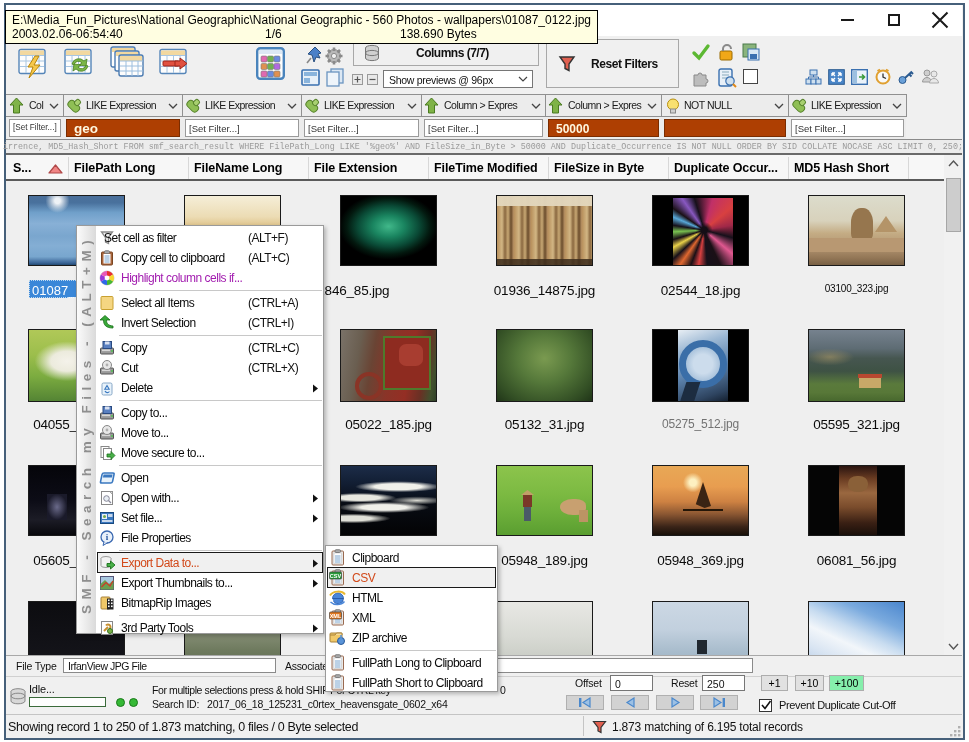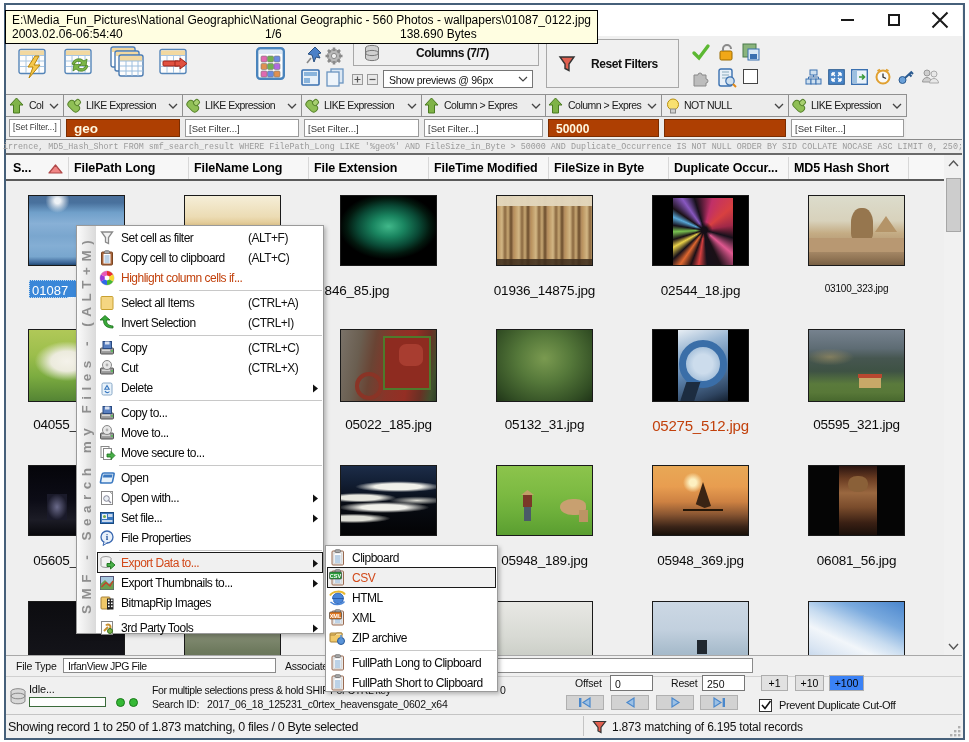--- a/index.html
+++ b/index.html
@@ -296,21 +296,21 @@
       <div style="position:absolute;left:14px;top:42px;width:28px;height:28px;border-radius:50%;border:4px solid #8a3426;"></div>
     </div>
 <div class="t" style="left:304px;top:262px;width:157px;text-align:center;font-size:13.5px;letter-spacing:-0.2px;color:#0a0a0a;">05022_185.jpg</div>
 <div class="a" style="left:490px;top:174px;width:97px;height:73px;border:1px solid #1a1a1a;background:radial-gradient(ellipse at 50% 40%, #7a9a50 0%, #55783a 40%, #324e24 80%, #203518 100%);overflow:hidden;"></div>
 <div class="t" style="left:460px;top:262px;width:157px;text-align:center;font-size:13.5px;letter-spacing:-0.2px;color:#0a0a0a;">05132_31.jpg</div>
 <div class="a" style="left:646px;top:174px;width:97px;height:73px;border:1px solid #1a1a1a;background:#000;overflow:hidden;">
       <div style="position:absolute;left:25px;top:0;width:50px;height:73px;background:linear-gradient(160deg,#e8eef4 0%,#9cb8d4 25%,#5c82ac 55%,#2e4460 85%,#101a28 100%);"></div>
       <div style="position:absolute;left:26px;top:10px;width:48px;height:48px;border-radius:50%;border:7px solid #3a6ea8;background:radial-gradient(circle,#ccdcec 40%,#88aacc 100%);"></div>
       <div style="position:absolute;left:30px;top:52px;width:14px;height:21px;background:#1c2c40;transform:skewX(-18deg);"></div>
     </div>
-<div class="t" style="left:616px;top:262px;width:157px;text-align:center;font-size:15px;letter-spacing:-0.2px;color:#c2410c;">05275_512.jpg</div>
+<div class="t" style="left:616px;top:262px;width:157px;text-align:center;font-size:12px;letter-spacing:-0.2px;color:#737373;">05275_512.jpg</div>
 <div class="a" style="left:802px;top:174px;width:97px;height:73px;border:1px solid #1a1a1a;background:radial-gradient(ellipse 34% 16% at 22% 38%, rgba(168,150,102,0.6) 0%, rgba(168,150,102,0) 75%), linear-gradient(180deg,#76828e 0%,#5e6c74 26%,#465650 40%,#3e5244 58%,#5a7a3c 76%,#587838 88%,#48682e 100%);overflow:hidden;">
       <div style="position:absolute;left:50px;top:47px;width:22px;height:11px;background:#c8a868;"></div>
       <div style="position:absolute;left:49px;top:44px;width:24px;height:4px;background:#b84830;"></div>
     </div>
 <div class="t" style="left:772px;top:262px;width:157px;text-align:center;font-size:13.5px;letter-spacing:-0.2px;color:#0a0a0a;">05595_321.jpg</div>
 <div class="a" style="left:22px;top:310px;width:97px;height:71px;border:1px solid #1a1a1a;background:linear-gradient(180deg,#05050a 0%,#0c0c16 50%,#1c1c26 78%,#08080c 100%);overflow:hidden;">
       <div style="position:absolute;left:18px;top:28px;width:20px;height:26px;background:radial-gradient(ellipse,#6a6a8a,#1a1a2a 70%);"></div>
     </div>
 <div class="t" style="left:-8px;top:398px;width:157px;text-align:center;font-size:13.5px;letter-spacing:-0.2px;color:#0a0a0a;">05605_326.jpg</div>
 <div class="a" style="left:178px;top:310px;width:97px;height:71px;border:1px solid #1a1a1a;background:#555;overflow:hidden;"></div>
@@ -373,21 +373,21 @@
 <div class="t" style="left:500px;top:684px;font-size:10.5px;">0</div>
 <div class="t" style="left:152px;top:698px;font-size:10.5px;letter-spacing:-0.25px;">Search ID:&nbsp;&nbsp; 2017_06_18_125231_c0rtex_heavensgate_0602_x64</div>
 <div class="t" style="left:575px;top:677px;font-size:10.5px;letter-spacing:-0.2px;">Offset</div>
 <div class="a" style="left:610px;top:675px;width:43px;height:16px;background:#fff;border:1px solid #767676;"></div>
 <div class="t" style="left:615px;top:678px;font-size:10.5px;">0</div>
 <div class="t" style="left:671px;top:677px;font-size:10.5px;letter-spacing:-0.2px;">Reset</div>
 <div class="a" style="left:702px;top:675px;width:43px;height:16px;background:#fff;border:1px solid #767676;"></div>
 <div class="t" style="left:707px;top:678px;font-size:10.5px;">250</div>
 <div class="a" style="left:761px;top:675px;width:27px;height:16px;background:#e1e1e1;border:1px solid #adadad;text-align:center;font-size:10.5px;line-height:14px;font-family:'Liberation Sans',sans-serif;">+1</div>
 <div class="a" style="left:795px;top:675px;width:29px;height:16px;background:#e1e1e1;border:1px solid #adadad;text-align:center;font-size:10.5px;line-height:14px;font-family:'Liberation Sans',sans-serif;">+10</div>
-<div class="a" style="left:829px;top:675px;width:35px;height:16px;background:#3b82f6;border:1px solid #adadad;text-align:center;font-size:10.5px;line-height:14px;font-family:'Liberation Sans',sans-serif;">+100</div>
+<div class="a" style="left:829px;top:675px;width:35px;height:16px;background:#86efac;border:1px solid #adadad;text-align:center;font-size:10.5px;line-height:14px;font-family:'Liberation Sans',sans-serif;">+100</div>
 <div class="a" style="left:566px;top:695px;width:38px;height:15px;background:#d2d2d2;border:1px solid #b0b0b0;"></div>
 <svg class="a" style="left:578px;top:697px;" width="14" height="11">
     <rect x="1" y="1" width="2.4" height="9" fill="#4a88cc"></rect>
     <path d="M12 1 L5 5.5 L12 10 Z" fill="#9cc0e4" stroke="#4a88cc" stroke-width="1.2"></path>
   </svg>
 <div class="a" style="left:611px;top:695px;width:38px;height:15px;background:#d2d2d2;border:1px solid #b0b0b0;"></div>
 <svg class="a" style="left:625px;top:697px;" width="11" height="11">
     <path d="M9 1 L2 5.5 L9 10 Z" fill="#9cc0e4" stroke="#4a88cc" stroke-width="1.2"></path>
   </svg>
 <div class="a" style="left:656px;top:695px;width:38px;height:15px;background:#d2d2d2;border:1px solid #b0b0b0;"></div>
@@ -420,41 +420,41 @@
       <rect x="4" y="8" width="2.4" height="2.4"></rect>
       <rect x="8" y="8" width="2.4" height="2.4"></rect>
     </g>
   </svg>
 <div class="a" style="left:76px;top:225px;width:248px;height:409px;background:#fff;border:1px solid #9a9a9a;box-shadow:2px 2px 4px rgba(0,0,0,0.25);"></div>
 <div class="a" style="left:77px;top:226px;width:19px;height:407px;background:linear-gradient(90deg,#fbfbfb,#dadada);"></div>
 <div class="a" style="left:79px;top:614px;transform:rotate(-90deg);transform-origin:0 0;font-size:13.5px;font-weight:bold;color:#8e8e8e;white-space:nowrap;letter-spacing:5.5px;font-family:'Liberation Sans',sans-serif;">SMF - Search my Files - (ALT+M)</div>
 <svg class="a" style="left:99px;top:230px;" width="16" height="16">
     <path d="M2.5 2 H13.5 L9.5 7.5 L9.5 13.5 L6.5 12 L6.5 7.5 Z" fill="#f2f2f2" stroke="#8a8a8a" stroke-width="1.3"></path>
   </svg>
-<div class="t" style="left:121px;top:231px;font-size:12px;letter-spacing:-0.5px;color:#0a0a0a;">Set cell as filter</div>
+<div class="t" style="left:104px;top:231px;font-size:12px;letter-spacing:-0.5px;color:#0a0a0a;">Set cell as filter</div>
 <div class="t" style="left:248px;top:231px;font-size:12px;letter-spacing:-0.5px;">(ALT+F)</div>
 <svg class="a" style="left:99px;top:250px;" width="16" height="16">
     <rect x="2.5" y="2" width="11" height="13" rx="1" fill="#a8653c" stroke="#7a4522"></rect>
     <rect x="4.5" y="4" width="7" height="9.5" fill="#fff"></rect>
     <path d="M5.5 6 H10.5 M5.5 8 H10.5 M5.5 10 H10.5 M5.5 12 H10.5" stroke="#6a9ac8" stroke-width="0.9"></path>
     <rect x="5.5" y="0.8" width="5" height="2.6" rx="1" fill="#b0b0b0" stroke="#777"></rect>
   </svg>
 <div class="t" style="left:121px;top:251px;font-size:12px;letter-spacing:-0.5px;color:#0a0a0a;">Copy cell to clipboard</div>
 <div class="t" style="left:248px;top:251px;font-size:12px;letter-spacing:-0.5px;">(ALT+C)</div>
 <svg class="a" style="left:99px;top:270px;" width="16" height="16">
     <circle cx="8" cy="8" r="7" fill="#fff" stroke="#999" stroke-width="0.5"></circle>
     <path d="M8 8 L8 1 A7 7 0 0 1 14 4.5 Z" fill="#e83030"></path>
     <path d="M8 8 L14 4.5 A7 7 0 0 1 14 11.5 Z" fill="#f8d830"></path>
     <path d="M8 8 L14 11.5 A7 7 0 0 1 8 15 Z" fill="#48b830"></path>
     <path d="M8 8 L8 15 A7 7 0 0 1 2 11.5 Z" fill="#3068e8"></path>
     <path d="M8 8 L2 11.5 A7 7 0 0 1 2 4.5 Z" fill="#9838d8"></path>
     <path d="M8 8 L2 4.5 A7 7 0 0 1 8 1 Z" fill="#e858b8"></path>
     <circle cx="8" cy="8" r="2.4" fill="#fff"></circle>
   </svg>
-<div class="t" style="left:121px;top:271px;font-size:12px;letter-spacing:-0.5px;color:#c2410c;">Highlight column cells if...</div>
+<div class="t" style="left:121px;top:271px;font-size:12px;letter-spacing:-0.5px;color:#a21caf;">Highlight column cells if...</div>
 <div class="a" style="left:119px;top:290px;width:203px;height:1px;background:#c8c8c8;"></div>
 <svg class="a" style="left:99px;top:295px;" width="16" height="16">
     <rect x="2" y="1.5" width="12" height="13" rx="1" fill="#f5d682" stroke="#c8a030"></rect>
   </svg>
 <div class="t" style="left:121px;top:296px;font-size:12px;letter-spacing:-0.5px;color:#0a0a0a;">Select all Items</div>
 <div class="t" style="left:248px;top:296px;font-size:12px;letter-spacing:-0.5px;">(CTRL+A)</div>
 <svg class="a" style="left:99px;top:315px;" width="16" height="16">
     <path d="M3 14 C3 7 6 4.5 11 4.5 L11 1 L15.5 6 L11 11 L11 7.5 C7.5 7.5 5.5 9 5 14 Z" fill="#38a838" stroke="#1a701a" stroke-width="0.8" transform="rotate(-90 8 8)"></path>
   </svg>
 <div class="t" style="left:121px;top:316px;font-size:12px;letter-spacing:-0.5px;color:#0a0a0a;">Invert Selection</div>

